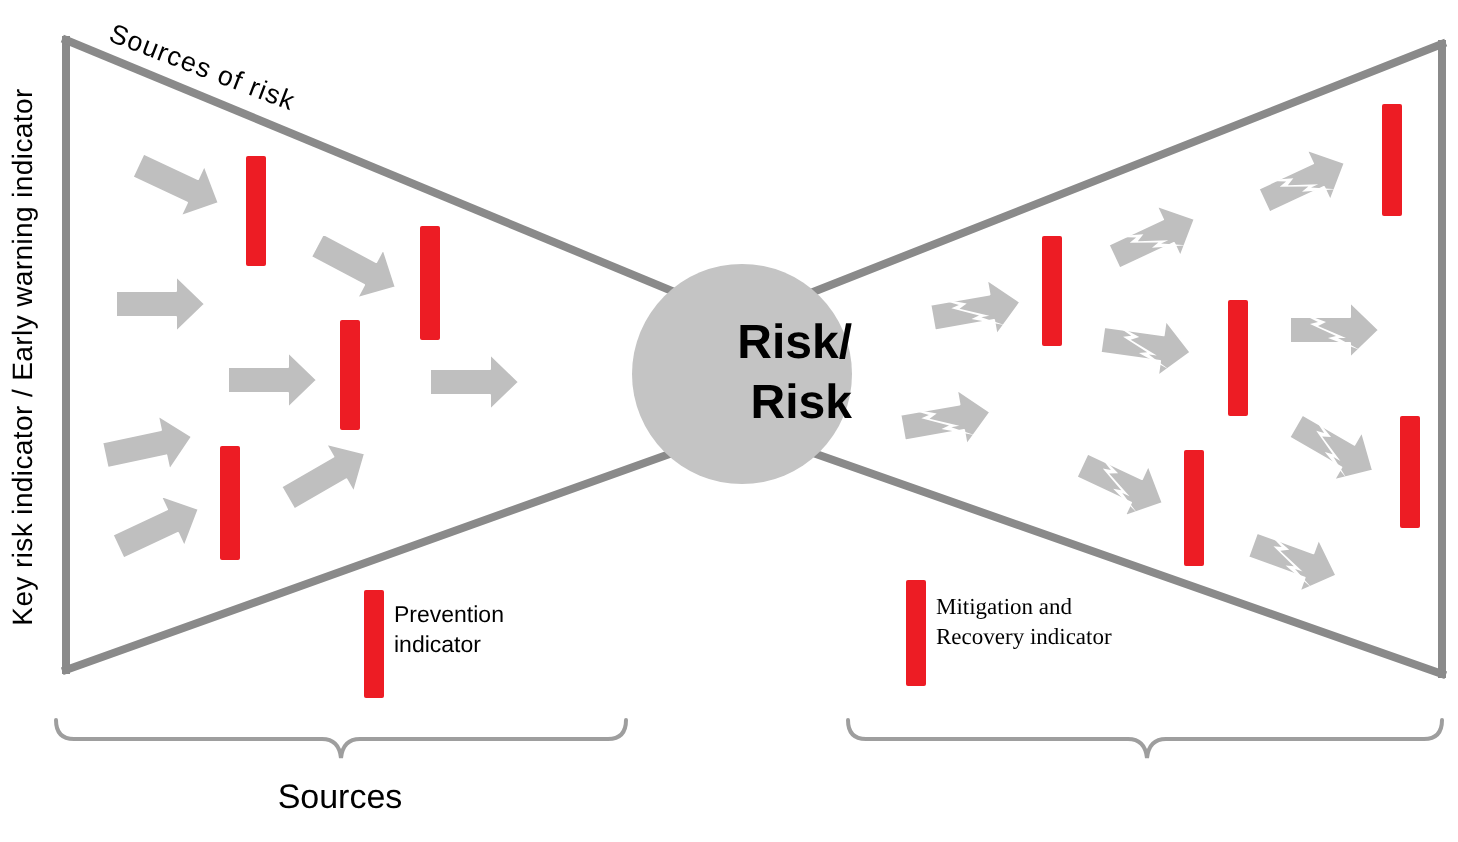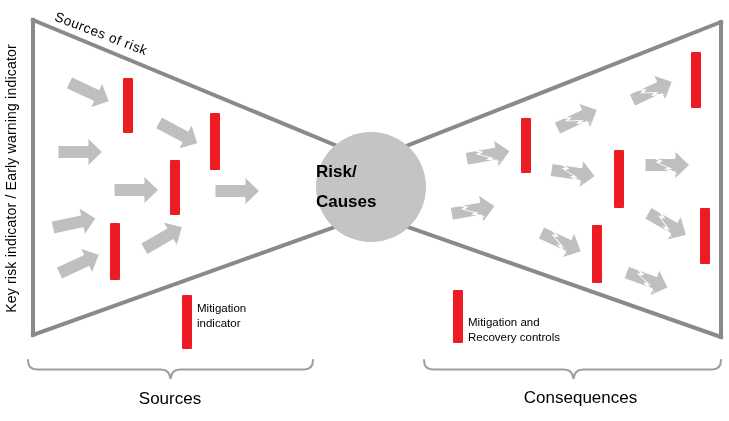--- a/index.html
+++ b/index.html
@@ -26,26 +26,26 @@
   .axis-label{
     left:3px;top:347px;width:337px;height:17px;text-align:center;
     transform:rotate(-90deg);transform-origin:0 0;
     font-size:14px;letter-spacing:.2px;
   }
   .sources-label{
     left:58px;top:9px;font-size:13.5px;letter-spacing:.6px;
     transform:rotate(21deg);transform-origin:0 0;
   }
   .event-label{
-    left:316px;top:157px;width:110px;text-align:left;
-    font-size:17px;font-weight:bold;line-height:30px;white-space:normal;
+    left:316px;top:157px;width:110px;text-align:right;
+    font-size:24px;font-weight:bold;line-height:30px;white-space:normal;
   }
   .ctrl-label{font-size:11.5px;line-height:15px;}
   .prevention-label{left:197px;top:301px;}
-  .mitigation-label{left:468px;top:315px;}
+  .mitigation-label{left:468px;top:297px;font-family:Liberation Serif, serif;}
   .cat-label{font-size:17px;text-align:center;}
   .causes-label{left:100px;top:389px;width:140px;}
   .consequences-label{left:498px;top:388px;width:165px;}
 </style>
 </head>
 <body>
 
 <div class="stage">
 
   <svg width="729" height="421" viewBox="0 0 729 421">
@@ -142,29 +142,28 @@
     <path class="brace" d="M 28 360 Q 28 369.5 37 369.5 L 161 369.5 Q 169.5 369.5 170.5 379 Q 171.5 369.5 180 369.5 L 304 369.5 Q 313 369.5 313 360"></path>
     <path class="brace" d="M 424 360 Q 424 369.5 433 369.5 L 564 369.5 Q 572.5 369.5 573.5 379 Q 574.5 369.5 583 369.5 L 712 369.5 Q 721 369.5 721 360"></path>
   </svg>
 
   <div class="lbl axis-label">Key risk indicator / Early warning indicator</div>
 
   <div class="lbl sources-label">Sources of risk</div>
 
   <div class="lbl event-label">
     <span>Risk/</span><br>
-    <span>Causes</span>
+    <span>Risk</span>
   </div>
 
   <div class="lbl ctrl-label prevention-label">
-    <span>Mitigation</span><br>
+    <span>Prevention</span><br>
     <span>indicator</span>
   </div>
 
   <div class="lbl ctrl-label mitigation-label">
     <span>Mitigation and</span><br>
-    <span>Recovery controls</span>
+    <span>Recovery indicator</span>
   </div>
 
   <div class="lbl cat-label causes-label">Sources</div>
-  <div class="lbl cat-label consequences-label">Consequences</div>
 
 </div>
 
 </body></html>

